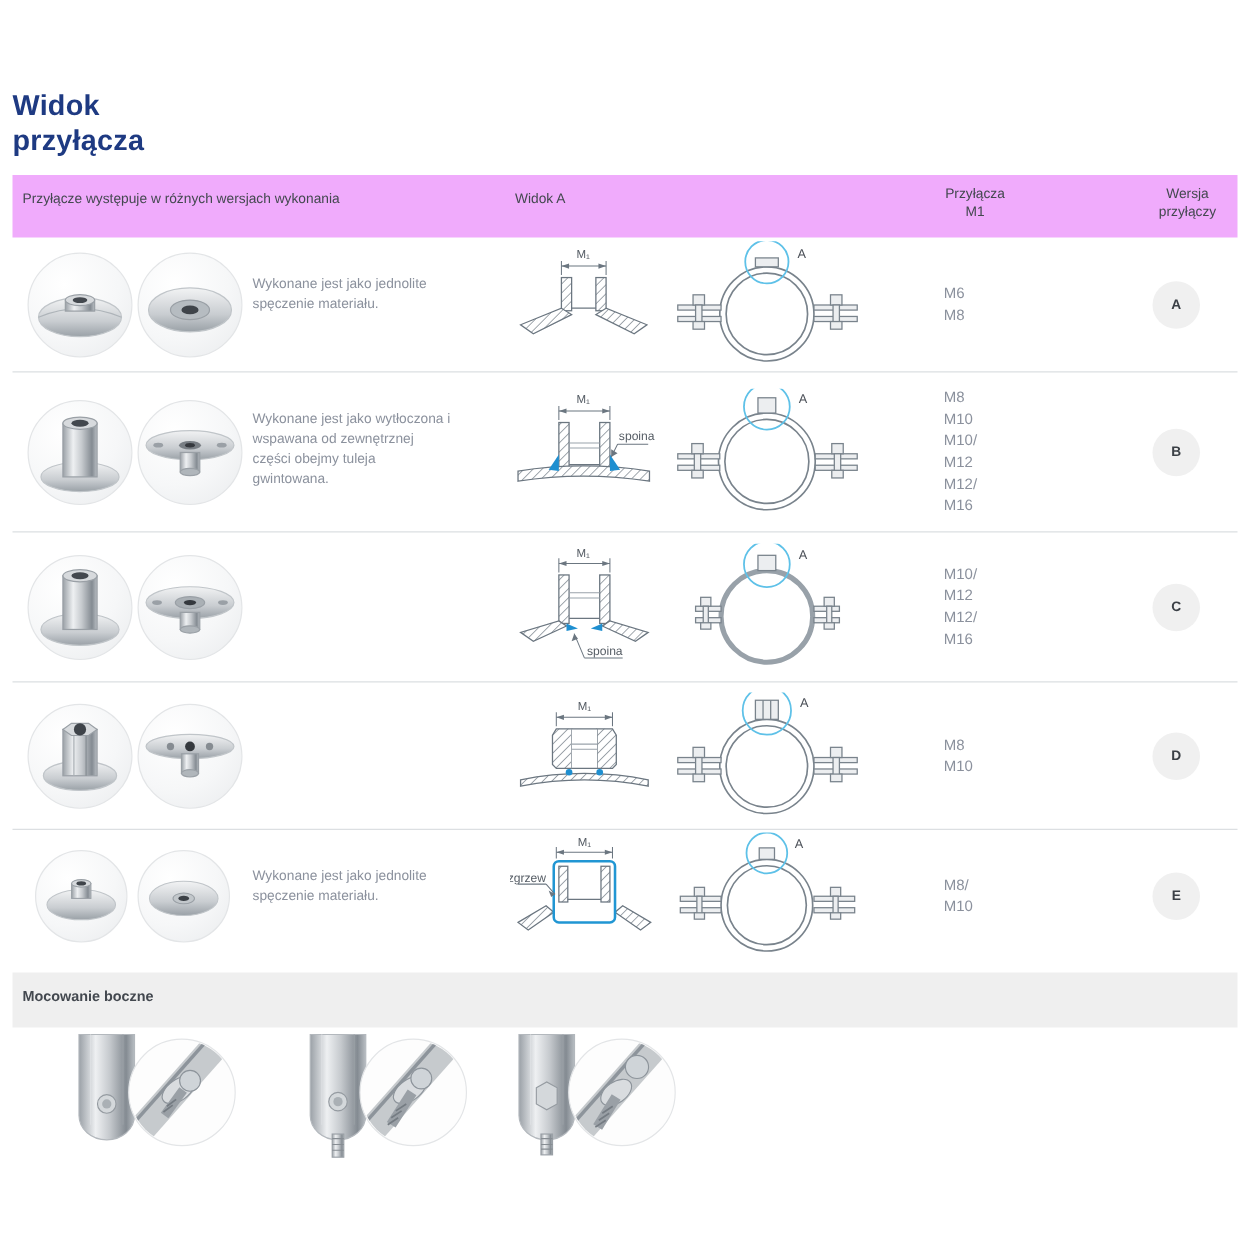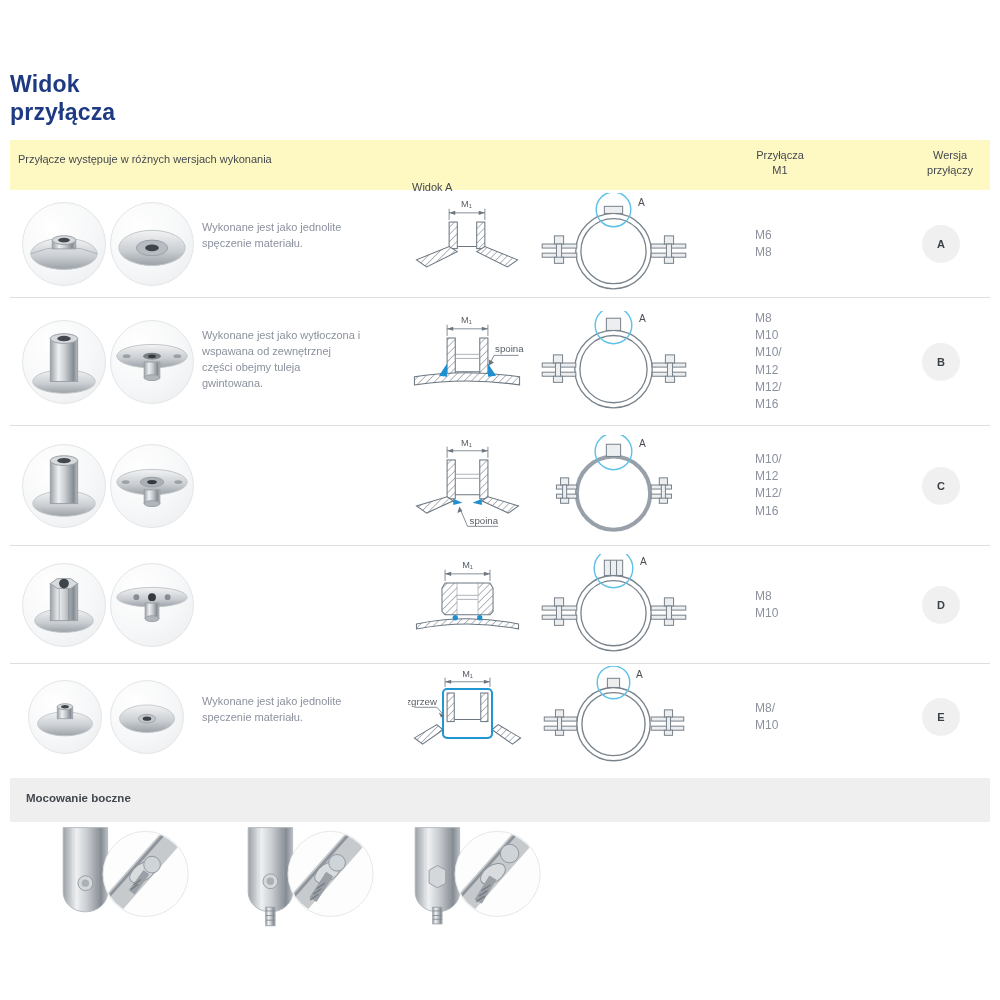--- a/index.html
+++ b/index.html
@@ -1,22 +1,22 @@
 <!DOCTYPE html>
 <html><head>
 <meta charset="utf-8">
 <style>
   html,body{margin:0;padding:0;background:#fff;}
   body{width:1000px;height:1000px;font-family:"Liberation Sans","DejaVu Sans",sans-serif;position:relative;overflow:hidden;}
   .page{position:absolute;inset:0;background:#fff;}
   .title{position:absolute;left:10px;top:70px;color:#1e3a82;font-size:23px;font-weight:800;line-height:1.22;white-space:pre-line;letter-spacing:.2px;}
-  .header-bar{position:absolute;left:10px;top:140px;width:980px;height:50px;background:#fef9c3;}
+  .header-bar{position:absolute;left:10px;top:140px;width:980px;height:50px;background:#f0abfc;}
   .header-bar .h{position:absolute;font-size:11px;color:#43484f;line-height:1.35;}
   .h-desc{left:8px;top:12px;}
-  .h-view{left:402px;top:12px;margin-top:28px;}
+  .h-view{left:402px;top:12px;}
   .h-thread{left:710px;top:8px;width:120px;text-align:center;white-space:pre-line;}
   .h-version{left:880px;top:8px;width:120px;text-align:center;white-space:pre-line;}
   .rows{position:absolute;left:10px;top:190px;width:980px;}
   .row{position:relative;box-sizing:border-box;}
   .row + .row{border-top:1px solid #dcdfe2;}
   .r-a,.r-e{height:107px;}
   .r-b{height:128px;}
   .r-c{height:120px;}
   .r-d{height:118px;}
   .photo{position:absolute;top:50%;transform:translateY(-50%);width:82px;height:82px;border-radius:50%;
@@ -26,21 +26,21 @@
   .p1{left:12px;} .p2{left:100px;}
   .r-e .photo{width:72px;height:72px;} .r-e .p1{left:18px;} .r-e .p2{left:100px;}
   .desc{position:absolute;left:192px;top:30px;width:160px;font-size:11px;line-height:1.45;color:#8b919d;}
   .xsec{position:absolute;left:398px;top:50%;transform:translateY(-50%);width:118px;height:97px;}
   .clamp{position:absolute;left:520px;top:50%;transform:translateY(-50%);width:168px;height:102px;}
   .threads{position:absolute;left:745px;top:50%;transform:translateY(-50%);font-size:12px;line-height:1.45;color:#8b919d;white-space:pre-line;}
   .badge{position:absolute;left:912px;top:50%;transform:translateY(-50%);width:38px;height:38px;border-radius:50%;
          background:#f0f0f0;display:flex;align-items:center;justify-content:center;
          font-size:11px;font-weight:700;color:#3b4046;}
   .section-bar{position:absolute;left:10px;top:778px;width:980px;height:44px;background:#efefef;}
-  .section-bar .s{position:absolute;left:16px;top:14px;font-size:11.5px;font-weight:600;color:#43484f;}
+  .section-bar .s{position:absolute;left:8px;top:14px;font-size:11.5px;font-weight:600;color:#43484f;}
   .side-group{position:absolute;top:820px;width:162px;height:118px;}
   .sg1{left:28px;} .sg2{left:213px;} .sg3{left:380px;}
   .side-group svg{width:162px;height:118px;display:block;}
   
   .ln{stroke:#6b7680;stroke-width:1;fill:none;}
   .thin{stroke:#6b7680;stroke-width:.8;fill:none;}
   .lite{stroke:#9aa3ab;stroke-width:.8;fill:none;}
   .hat{fill:url(#hatch);stroke:#6b7680;stroke-width:1;}
   .weld{fill:#1f8fd0;stroke:none;}
   .blueline{stroke:#2196d3;stroke-width:2;fill:#ffffff;}

